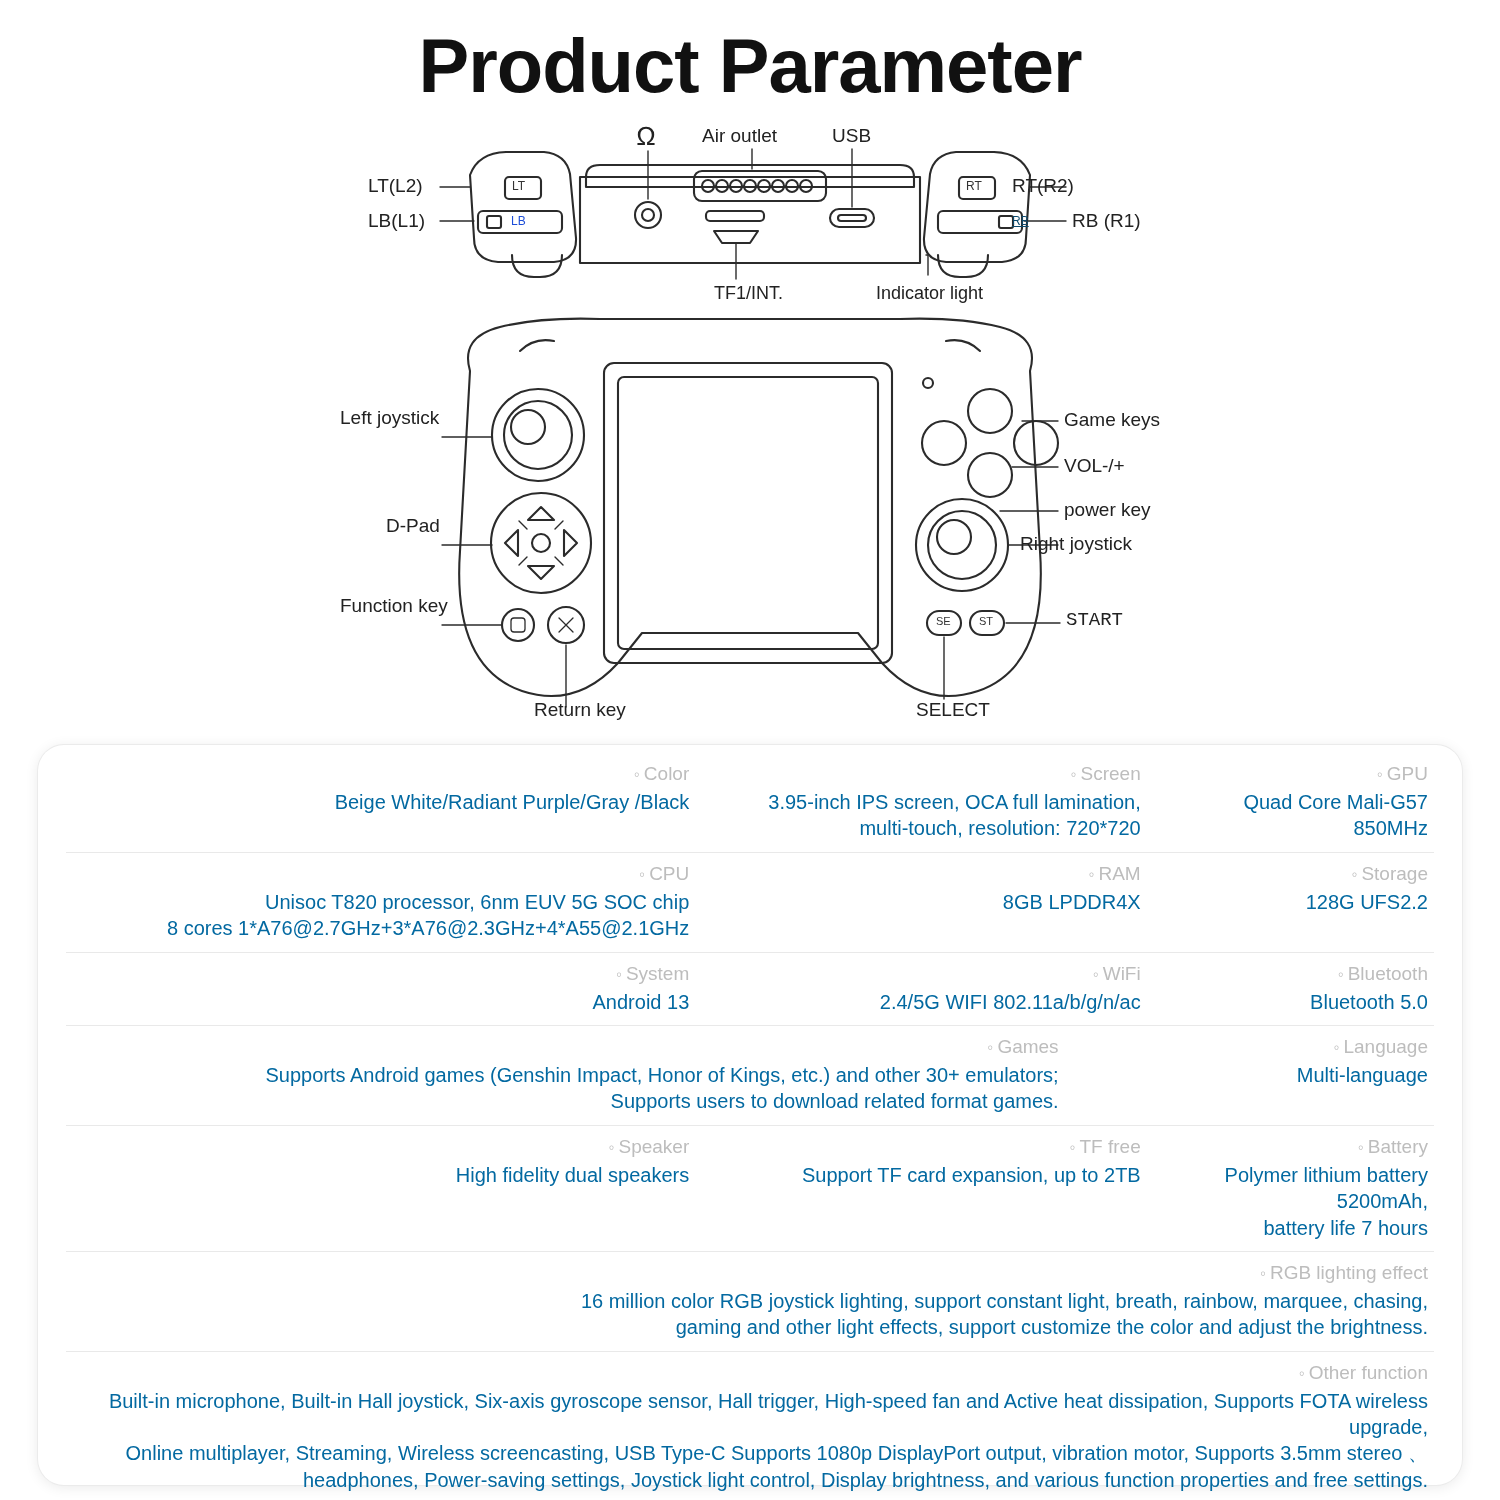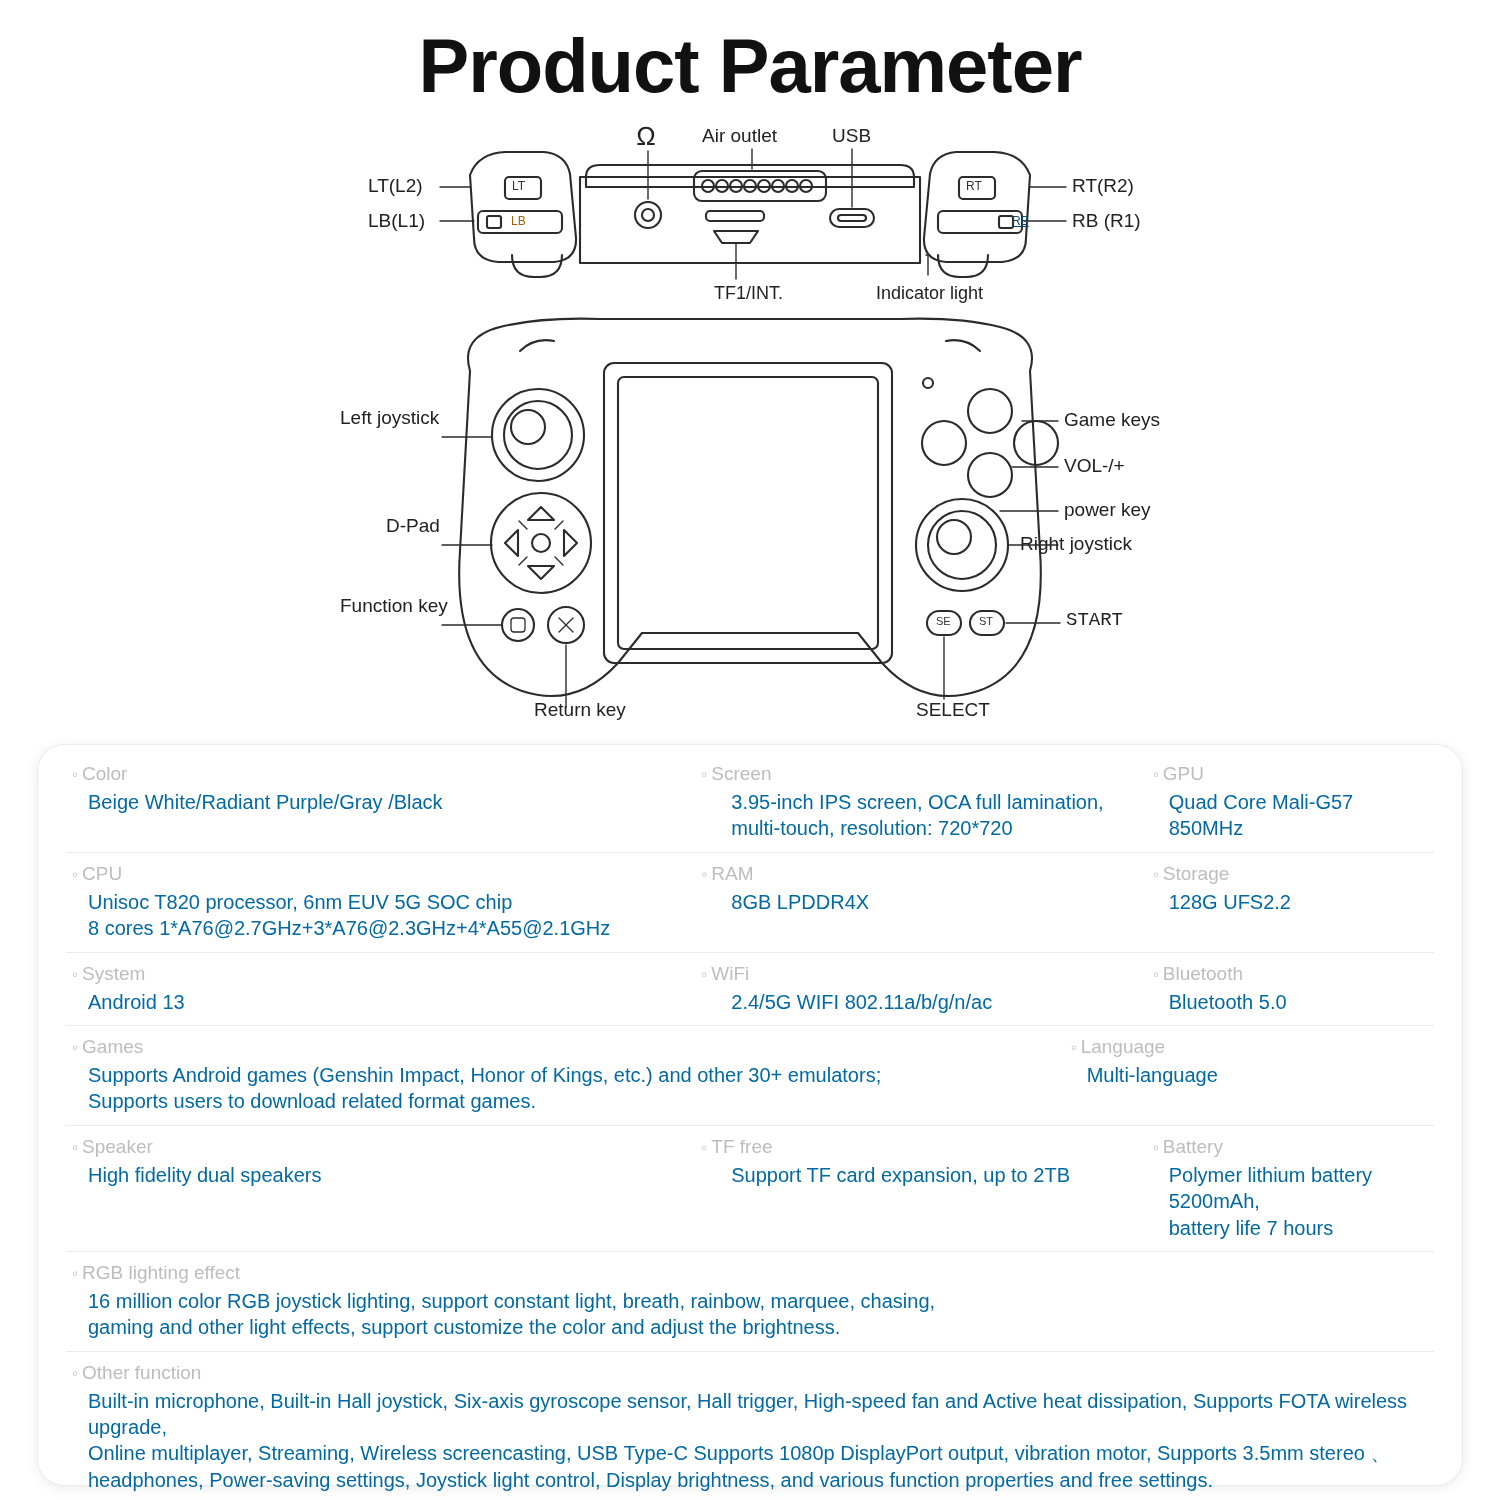--- a/index.html
+++ b/index.html
@@ -53,20 +53,21 @@
   }
   .row {
     display: flex;
     border-bottom: 1px solid #e9e9e9;
     width: 100%;
   }
   .row:last-child { border-bottom: none; }
   .cell {
     padding: 10px 6px 10px 6px;
     position: relative;
+    text-align: right;
   }
   .c1 { width: 46%; }
   .c2 { width: 33%; }
   .c3 { width: 21%; }
   .c-half-1 { width: 73%; }
   .c-half-2 { width: 27%; }
   .c-full { width: 100%; }
   .key {
     font-size: 19px;
     color: #bdbdbd;
@@ -210,30 +211,30 @@
       <path d="M1012 352 h46" stroke-width="1.4"></path>
       <path d="M1000 396 h58" stroke-width="1.4"></path>
       <path d="M1008 430 h50" stroke-width="1.4"></path>
       <path d="M1006 508 h54" stroke-width="1.4"></path>
       <path d="M944 522 v62" stroke-width="1.4"></path>
     </g>
   </svg>
 
   <div class="lbl" style="left:368px; top:60px;">LT(L2)</div>
   <div class="lbl" style="left:368px; top:95px;">LB(L1)</div>
-  <div class="lbl" style="left:1072px; top:60px;">RT(R2)</div>
+  <div class="lbl" style="left:1012px; top:60px;">RT(R2)</div>
   <div class="lbl" style="left:1072px; top:95px;">RB (R1)</div>
   <div class="lbl" style="left:702px; top:10px;">Air outlet</div>
   <div class="lbl" style="left:832px; top:10px;">USB</div>
   <div class="lbl" style="left:636px; top:6px; font-size:26px;">Ω</div>
   <div class="lbl small" style="left:714px; top:168px;">TF1/INT.</div>
   <div class="lbl small" style="left:876px; top:168px;">Indicator light</div>
 
   <div class="lbl" style="left:512px; top:64px; font-size:12px; color:#333;">LT</div>
-  <div class="lbl" style="left:511px; top:99px; font-size:12px; color:#a16207;">LB</div>
+  <div class="lbl" style="left:511px; top:99px; font-size:12px; color:#1d4ed8;">LB</div>
   <div class="lbl" style="left:966px; top:64px; font-size:12px; color:#333;">RT</div>
   <div class="lbl" style="left:1012px; top:99px; font-size:12px; color:#0c4a6e;text-decoration:underline;">RB</div>
 
   <div class="lbl" style="left:340px; top:292px;">Left joystick</div>
   <div class="lbl" style="left:386px; top:400px;">D-Pad</div>
   <div class="lbl" style="left:340px; top:480px;">Function key</div>
   <div class="lbl" style="left:534px; top:584px;">Return key</div>
   <div class="lbl" style="left:1064px; top:294px;">Game keys</div>
   <div class="lbl" style="left:1064px; top:340px;">VOL-/+</div>
   <div class="lbl" style="left:1064px; top:384px;">power key</div>

